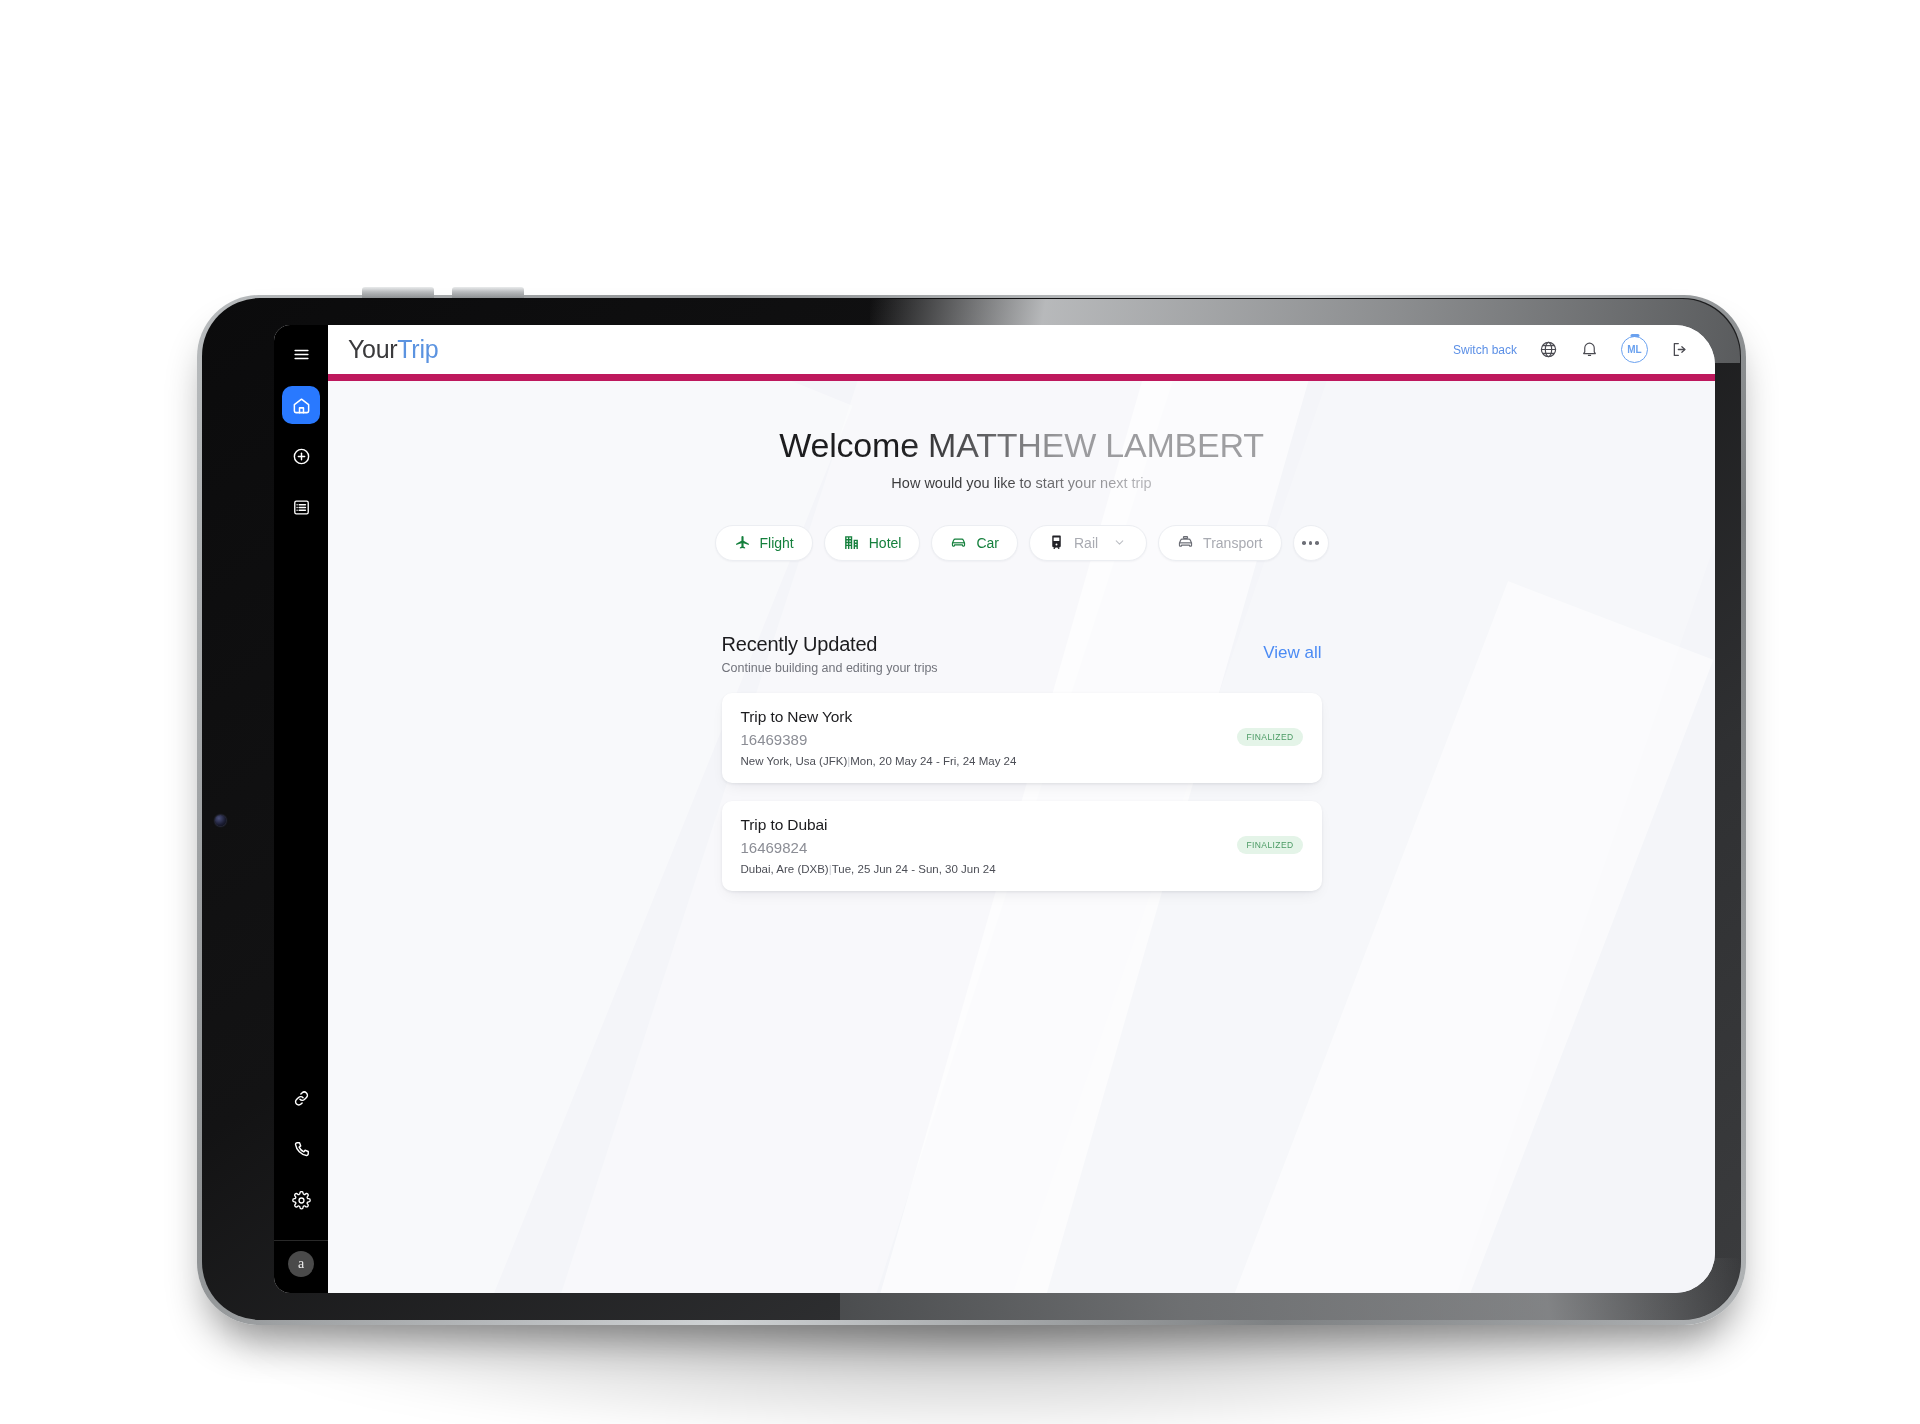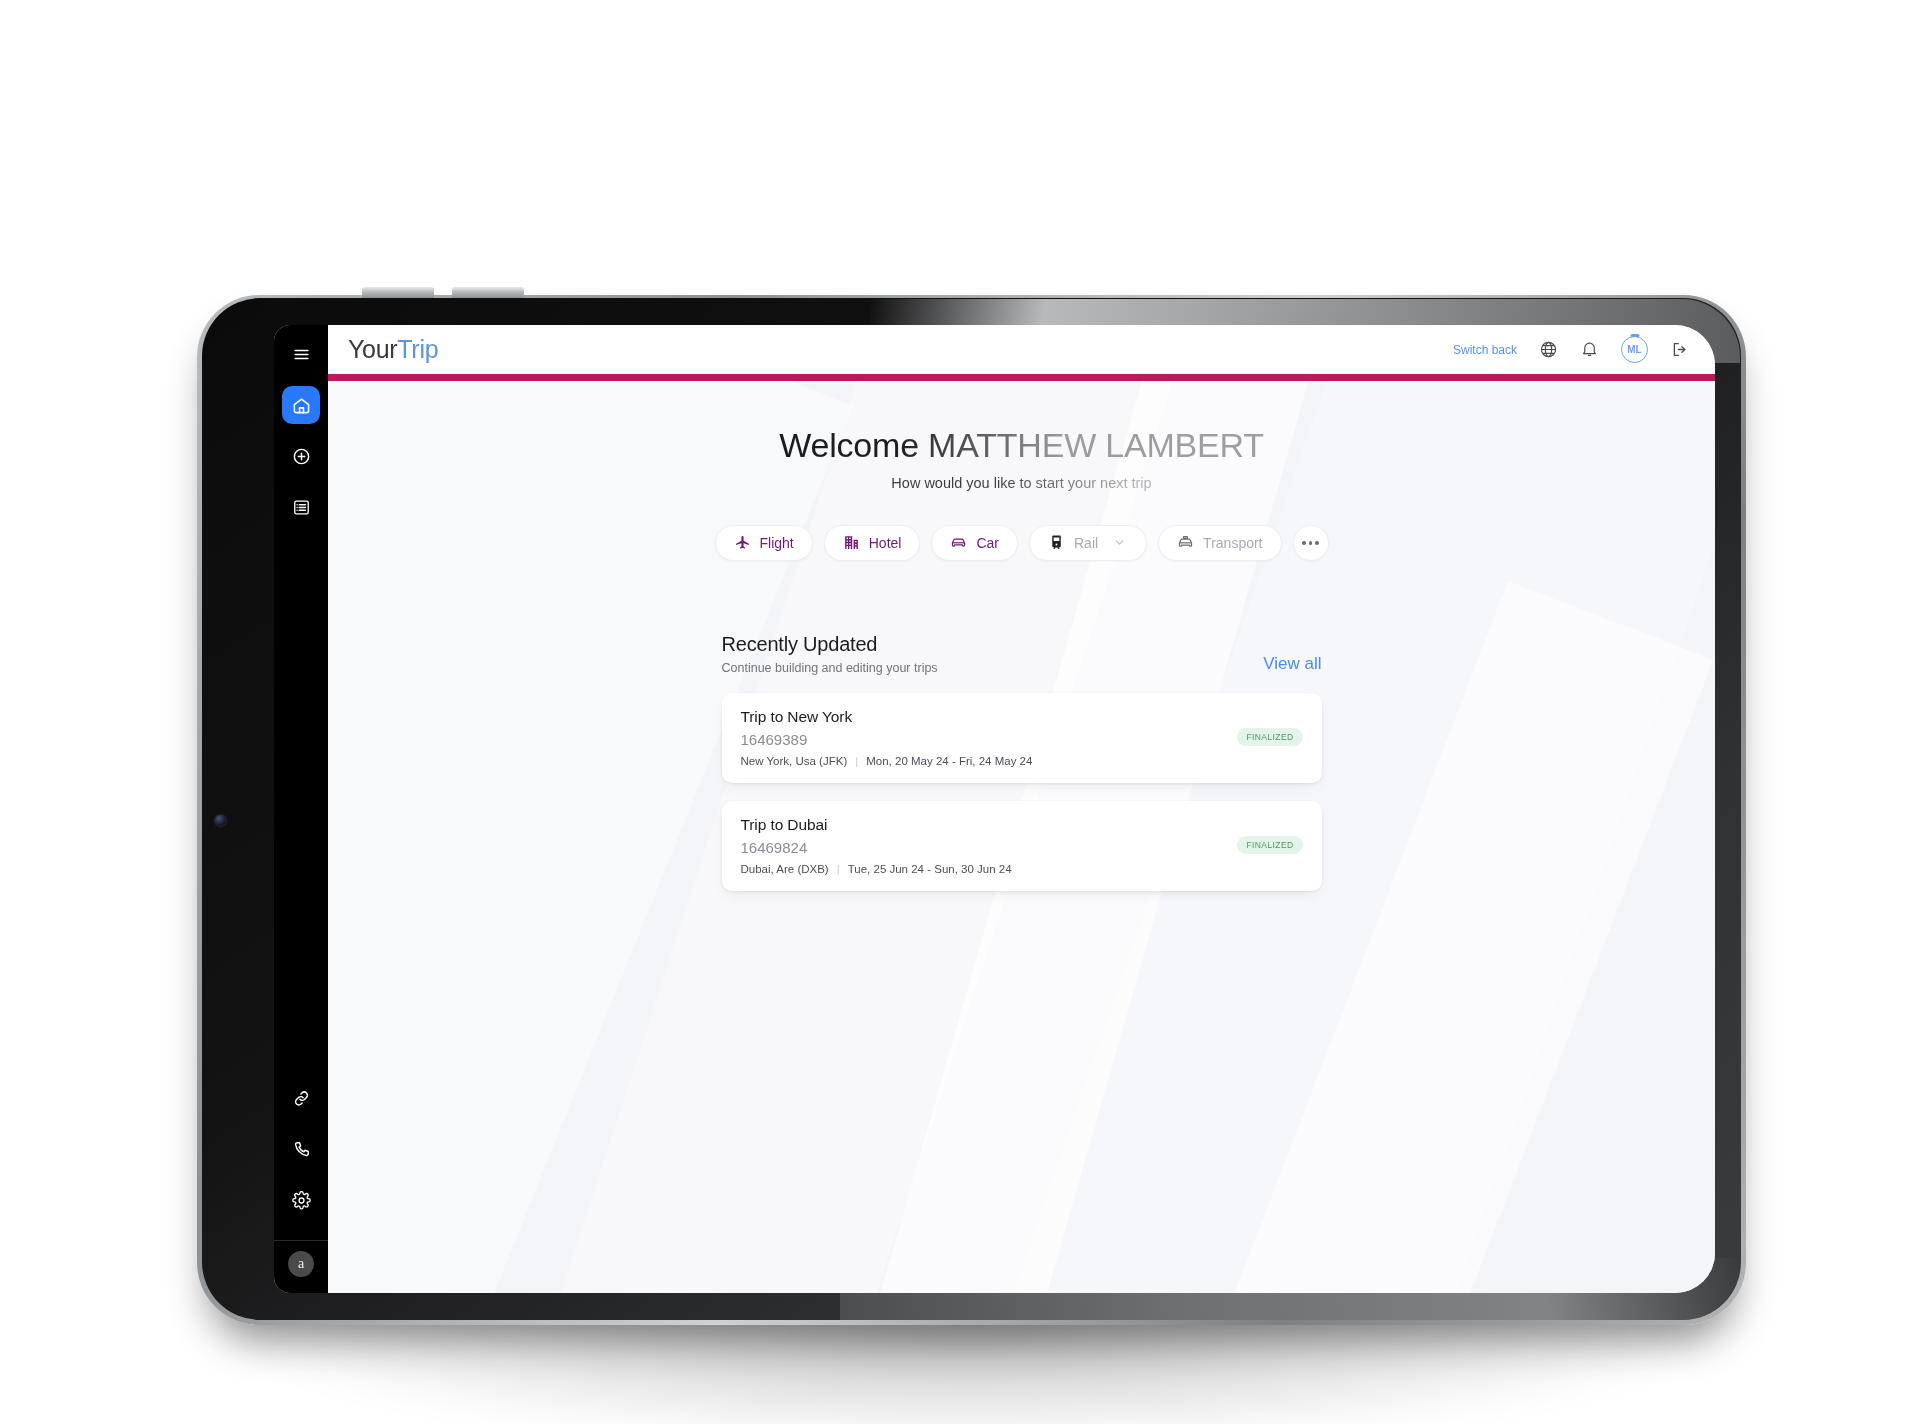--- a/index.html
+++ b/index.html
@@ -178,54 +178,54 @@
   }
 
   .chips {
     display:flex; justify-content:center; align-items:center;
     gap:11px; margin-top:34px;
   }
   .chip {
     display:flex; align-items:center; gap:9px;
     height:36px; padding:0 18px;
     background:#ffffff; border:1px solid #eceef2; border-radius:20px;
-    font-size:14px; color:#701a75; cursor:pointer;
+    font-size:14px; color:#15803d; cursor:pointer;
     box-shadow: 0 1px 2px rgba(16,24,40,.04);
     white-space:nowrap;
   }
   .chip.muted { color:#a9abb2; }
   .chip svg { width:17px; height:17px; display:block; flex:0 0 17px; }
   .chip .chev { width:13px; height:13px; margin-left:4px; opacity:.75; }
   .chip.more { padding:0; width:36px; justify-content:center; }
   .dots { display:flex; gap:3px; }
   .dots i { width:3.6px; height:3.6px; border-radius:50%; background:#6d6f77; display:block; }
 
   
   .section {
     width:600px; margin:72px auto 0;
   }
-  .sec-head { display:flex; align-items:flex-end; }
+  .sec-head { display:flex; align-items:center; }
   .sec-titles { flex:1 1 auto; }
   .sec-title { font-size:20px; color:#1c1c1f; letter-spacing:-.2px; }
   .sec-sub { font-size:12.5px; color:#72747c; margin-top:5px; }
   .view-all { font-size:17px; color:#4b8bf4; cursor:pointer; padding-bottom:1px; }
 
   .trip-card {
     margin-top:18px;
     background:#ffffff;
     border-radius:10px;
     padding:15px 19px 16px;
     display:flex; align-items:flex-start;
     box-shadow: 0 1px 3px rgba(16,24,40,.07), 0 6px 16px -6px rgba(16,24,40,.10);
     cursor:pointer;
   }
   .trip-main { flex:1 1 auto; min-width:0; }
   .trip-title { font-size:15.5px; color:#1b1b1e; letter-spacing:-.1px; }
   .trip-id { font-size:15px; color:#8b8d95; margin-top:5px; }
-  .trip-meta { font-size:11.5px; color:#4c4e56; margin-top:7px; display:flex; gap:8px; }
+  .trip-meta { font-size:11.5px; color:#4c4e56; margin-top:7px; display:flex; gap:0; }
   .trip-meta .sep { color:#c9cbd2; }
   .badge {
     font-size:8.5px; letter-spacing:.4px;
     color:#4a9a63; background:#e4f4e8;
     border-radius:10px; padding:4px 9px;
     margin-top:20px; white-space:nowrap;
   }
 </style>
 </head>
 <body>

